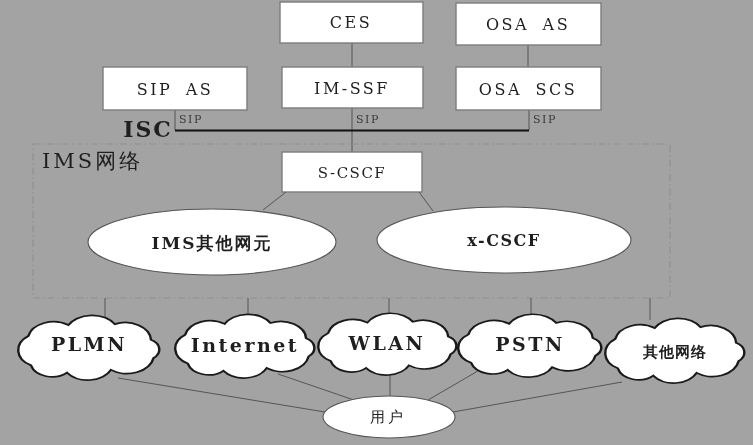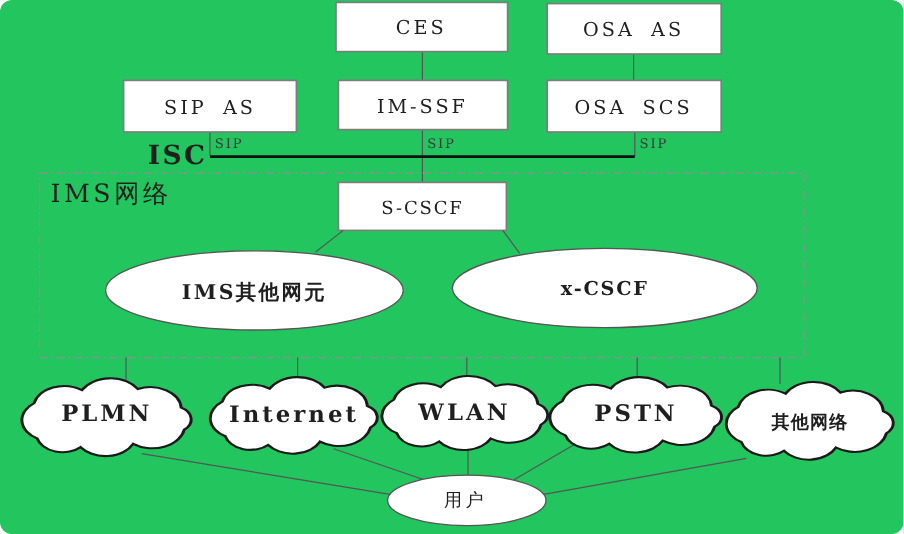--- a/index.html
+++ b/index.html
@@ -1,16 +1,16 @@
 <!DOCTYPE html>
 <html><head>
 <meta charset="utf-8">
 <style>
   html,body{margin:0;padding:0;background:#ffffff;}
-  .stage{width:753px;height:445px;position:relative;background:#22c55e;overflow:hidden;border-radius:10px;}
+  .stage{width:753px;height:445px;position:relative;background:#a3a3a3;overflow:hidden;}
   svg{display:block;}
   .box{fill:#ffffff;stroke:#7d7d7d;stroke-width:1.4;}
   .conn{stroke:#555555;stroke-width:1;fill:none;}
   .bus{stroke:#111111;stroke-width:2.2;fill:none;}
   .dashbox{fill:none;stroke:#8f8f8f;stroke-width:1.1;stroke-dasharray:7 3 1.5 3;}
   .ell{fill:#ffffff;stroke:#555555;stroke-width:1.1;}
   .cloud{fill:#ffffff;stroke:#1a1a1a;stroke-width:1.9;}
   text{font-family:"DejaVu Serif","Liberation Serif",serif;fill:#1f1f1f;}
   .box-label{font-size:16px;letter-spacing:2.5px;word-spacing:6px;text-anchor:middle;}
   .scscf-label{font-size:15px;letter-spacing:1.5px;text-anchor:middle;}

